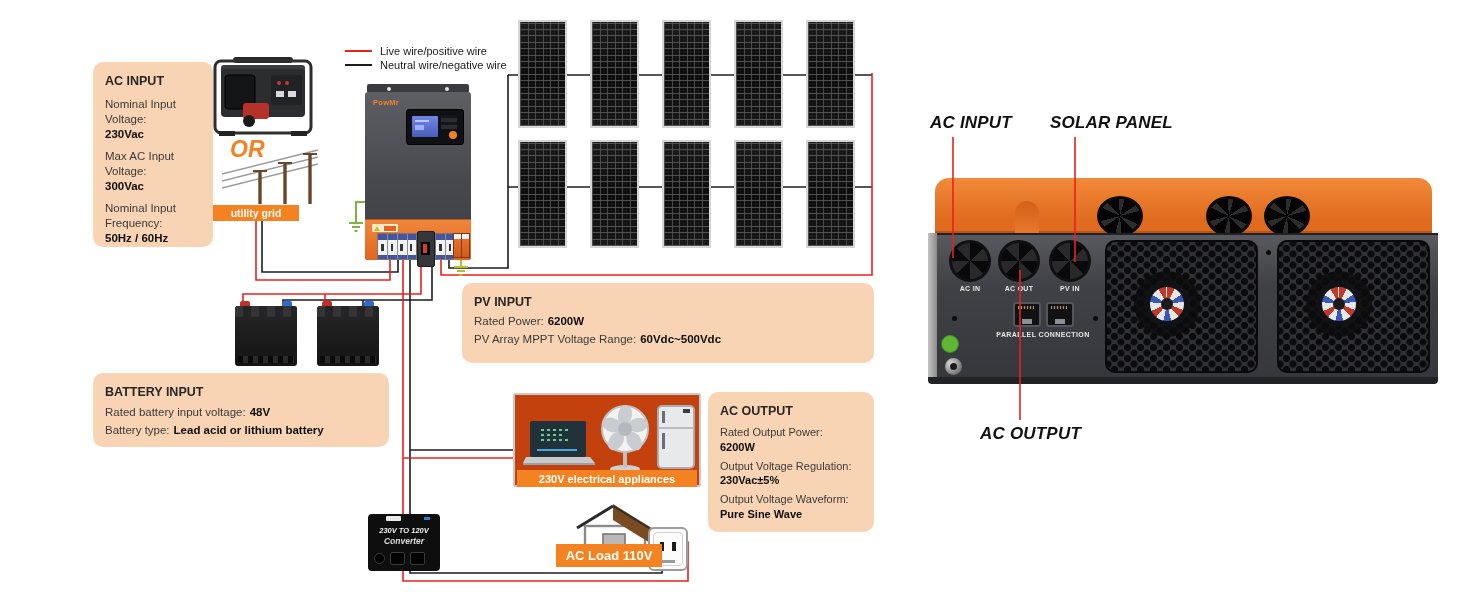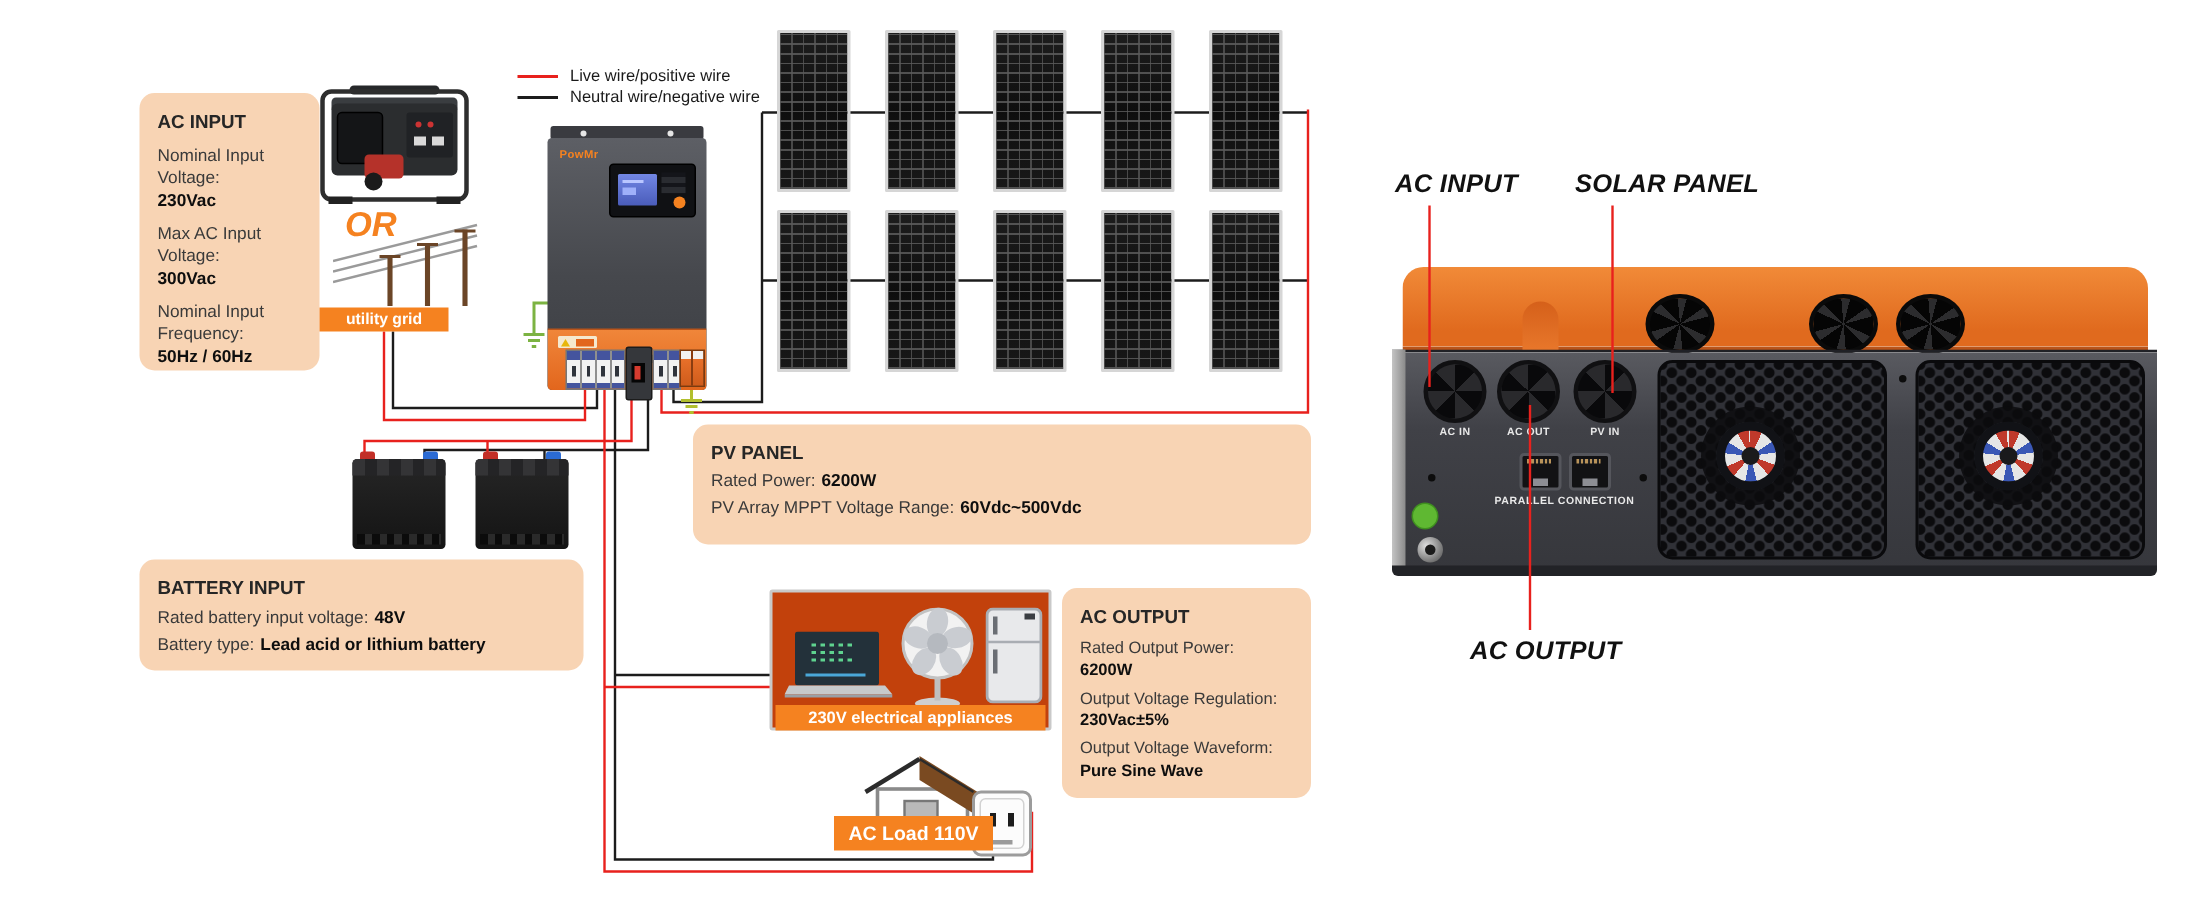--- a/index.html
+++ b/index.html
@@ -300,21 +300,21 @@
   <div class="panel" style="left:662px;top:20px;"></div>
   <div class="panel" style="left:734px;top:20px;"></div>
   <div class="panel" style="left:806px;top:20px;"></div>
   <div class="panel" style="left:518px;top:140px;"></div>
   <div class="panel" style="left:590px;top:140px;"></div>
   <div class="panel" style="left:662px;top:140px;"></div>
   <div class="panel" style="left:734px;top:140px;"></div>
   <div class="panel" style="left:806px;top:140px;"></div>
 
   <div class="ibox inline" style="left:462px;top:283px;width:412px;height:80px;">
-    <div class="ibox-title" style="margin-bottom:4px;">PV PANEL</div>
+    <div class="ibox-title" style="margin-bottom:4px;">PV INPUT</div>
     <div class="line" style="margin-bottom:3px;">
       <span>Rated Power:</span><b>6200W</b>
     </div>
     <div class="line">
       <span>PV Array MPPT Voltage Range:</span><b>60Vdc~500Vdc</b>
     </div>
   </div>
 
   <div class="battery" style="left:235px;top:306px;">
     <span class="term pos"></span>
@@ -391,20 +391,29 @@
       <span>Rated Output Power:</span><b>6200W</b>
     </div>
     <div class="line" style="margin-bottom:5px;">
       <span>Output Voltage Regulation:</span><b>230Vac±5%</b>
     </div>
     <div class="line">
       <span>Output Voltage Waveform:</span><b>Pure Sine Wave</b>
     </div>
   </div>
 
+  <div class="converter">
+    <div class="conv-slot"></div>
+    <div class="conv-blue"></div>
+    <div class="conv-t1">230V TO 120V</div>
+    <div class="conv-t2">Converter</div>
+    <div class="conv-circ"></div>
+    <div class="conv-out" style="left:22px;"></div>
+    <div class="conv-out" style="left:42px;"></div>
+  </div>
 
   <svg class="abs" style="left:573px;top:502px;z-index:3;" width="84" height="64" viewBox="0 0 84 64">
     <rect x="12" y="24" width="60" height="38" fill="#ffffff" stroke="#8a8a8a" stroke-width="2.4"></rect>
     <polygon points="40,2 82,28 82,44 40,18" fill="#7a4a21"></polygon>
     <path d="M40 4 L4 26" stroke="#2b2b2b" stroke-width="3" fill="none"></path>
     <path d="M40 4 L76 26" stroke="#2b2b2b" stroke-width="1.6" fill="none"></path>
     <rect x="30" y="32" width="22" height="17" fill="#b9b9b9" stroke="#777" stroke-width="1.6"></rect>
   </svg>
   <div class="oband" style="left:556px;top:544px;width:106px;height:23px;font-size:13px;">AC Load 110V</div>
 

